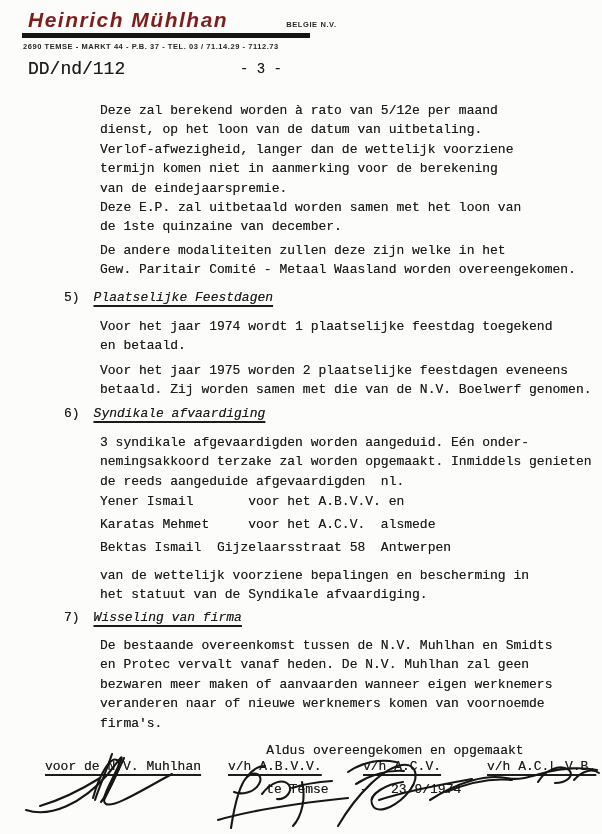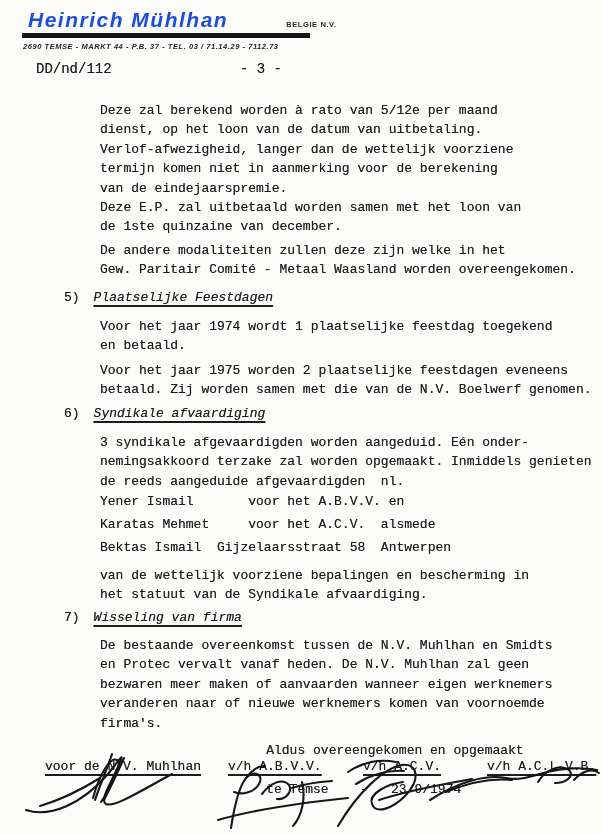--- a/index.html
+++ b/index.html
@@ -16,35 +16,34 @@
     font-size:13px;
     line-height:19.4px;
     white-space:pre;
     letter-spacing:0;
     color:#1c1c1c;
     text-shadow:0 0 .4px rgba(0,0,0,.55);
   }
   .logo{
     font-family:"Liberation Sans","DejaVu Sans",sans-serif;
     font-style:italic;font-weight:bold;
-    font-size:21px;letter-spacing:1.5px;color:#1d4ed8;
+    font-size:21px;letter-spacing:1.5px;color:#7f1d1d;
     white-space:pre;
   }
   .logo-suffix{
     font-family:"Liberation Sans","DejaVu Sans",sans-serif;
     font-weight:bold;font-size:7.5px;letter-spacing:.6px;color:#2a2a2a;
     white-space:pre;
     padding-left:48px;
   }
   .bar{background:#151515;height:5px;}
   .address{
     font-family:"Liberation Sans","DejaVu Sans",sans-serif;
     font-weight:bold;font-size:7.5px;letter-spacing:.55px;color:#262626;
     white-space:pre;
-    font-style:italic;
   }
   .heading-row{display:flex;}
   .heading-num{margin-right:14px;}
   .heading-title{
     text-decoration:underline;
     text-underline-offset:4px;
     text-decoration-thickness:1.6px;
     font-style:italic;
   }
   .sig-label{
@@ -60,21 +59,21 @@
 
 <div class="page">
 
   <div class="abs" style="left:28px;top:8px;display:flex;align-items:baseline;">
     <span class="logo">Heinrich Mühlhan</span>
     <span class="logo-suffix" style="margin-left:10px;">BELGIE N.V.</span>
   </div>
   <div class="abs bar" style="left:22px;top:33px;width:288px;"></div>
   <div class="abs address" style="left:23px;top:42px;">2690 TEMSE - MARKT 44 - P.B. 37 - TEL. 03 / 71.14.29 - 7112.73</div>
 
-  <div class="abs tw" style="left:36px;top:60px;font-size:14px;">DD/nd/112</div>
+  <div class="abs tw" style="left:28px;top:60px;font-size:18px;">DD/nd/112</div>
   <div class="abs tw" style="left:240px;top:60px;font-size:14px;">- 3 -</div>
 
   <div class="abs tw" style="left:100px;top:101px;">Deze zal berekend worden à rato van 5/12e per maand
 dienst, op het loon van de datum van uitbetaling.
 Verlof-afwezigheid, langer dan de wettelijk voorziene
 termijn komen niet in aanmerking voor de berekening
 van de eindejaarspremie.</div>
   <div class="abs tw" style="left:100px;top:198px;">Deze E.P. zal uitbetaald worden samen met het loon van
 de 1ste quinzaine van december.</div>
   <div class="abs tw" style="left:100px;top:241px;">De andere modaliteiten zullen deze zijn welke in het

